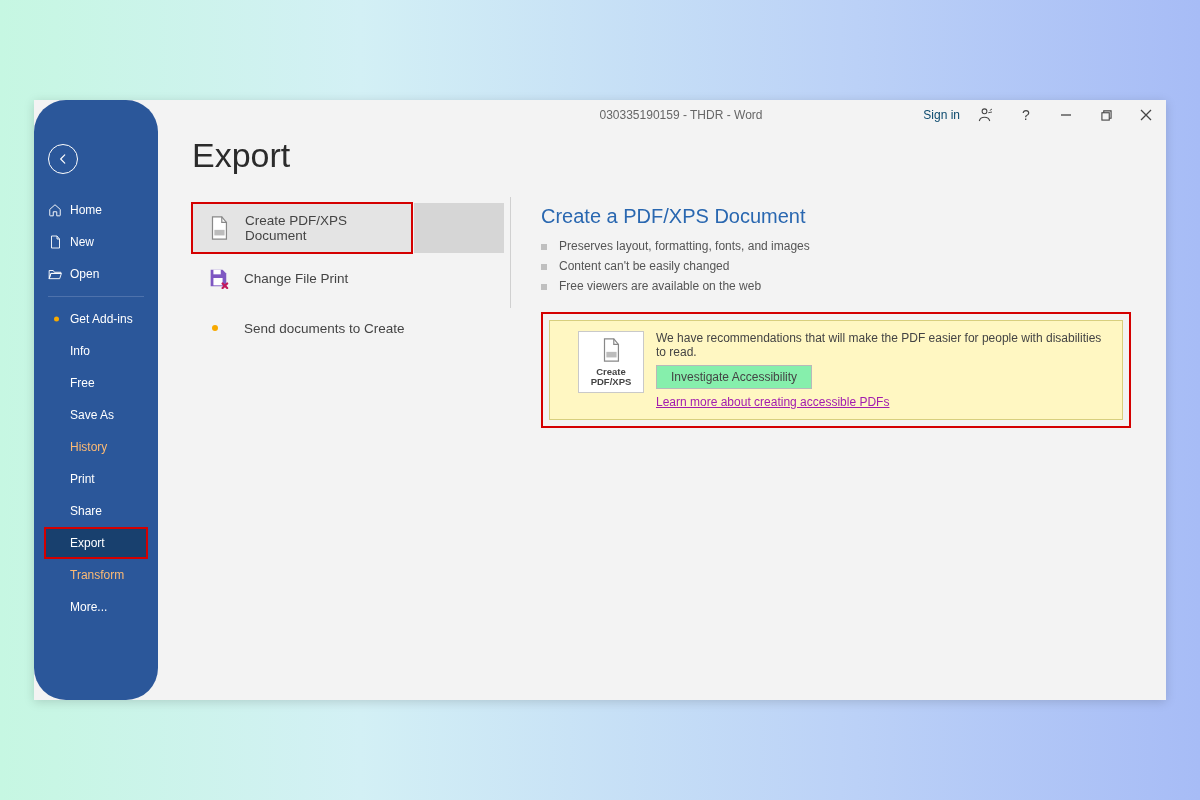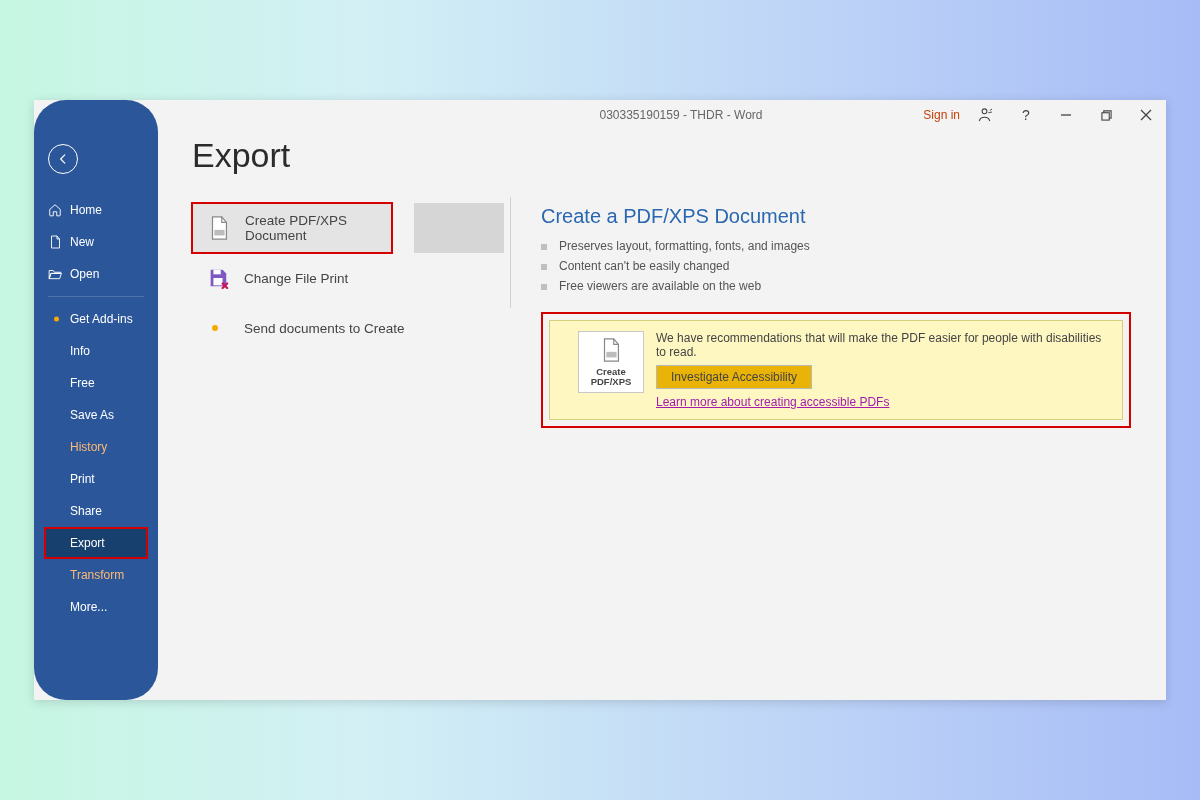--- a/index.html
+++ b/index.html
@@ -52,21 +52,21 @@
   .titlebar {
     height: 30px; display:flex; align-items:center; justify-content:center;
     font-size:12px; color:#666;padding-left:38px;
   }
   .title-text{}
   .title-right {
     position:absolute; top:0; right:0; height:30px;
     display:flex; align-items:center; gap:0px;
   }
   .tbtn { width:40px; height:30px; display:flex; align-items:center; justify-content:center; color:#444; cursor:pointer; font-size:12px; }
-  .signin { font-size:12px; color:#c2410c; padding:0 6px; cursor:pointer; }
+  .signin { font-size:12px; color:#0c4a6e; padding:0 6px; cursor:pointer; }
 
   
   .content-wrap { display:flex; padding: 4px 0 0 34px; }
   .page-title {
     font-size: 34px; font-weight: 300; color:#2b2b2b;
     margin-bottom: 18px;
   }
   .export-col {
     width: 312px; display:flex; flex-direction:column; margin-top: 6px;
   }
@@ -110,21 +110,21 @@
     display:flex; align-items:flex-start; gap:12px; padding:10px;
   }
   .create-btn{
     width:66px; height:62px; background:#fff; border:1px solid #c9c9c9;
     display:flex; flex-direction:column; align-items:center; justify-content:center;
     font-size:9.5px; font-weight:600; color:#444; line-height:1.1; cursor:pointer;margin-left:18px;
   }
   .create-btn .ico{ margin-bottom:4px; }
   .ap-body { flex:1; display:flex; flex-direction:column; gap:6px; font-size:12px; color:#444; }
   .inv-btn {
-    background:#eab308; border:1px solid #b9b9b9; padding:4px 14px; font-size:12px;
+    background:#86efac; border:1px solid #b9b9b9; padding:4px 14px; font-size:12px;
     width:fit-content; cursor:pointer; color:#444;
   }
   .ap-link { color:#a21caf; text-decoration:underline; cursor:pointer; font-size:12px; width:fit-content; }
 
   
   svg { display:block; }
 </style>
 </head>
 <body>
 
@@ -235,21 +235,21 @@
 
       <div style="padding: 6px 0 0 34px;">
         <div class="page-title">Export</div>
       </div>
 
       <div class="content-wrap">
         <div class="export-col">
 
           <div style="position:relative;">
             <div style="position:absolute; left:222px; top:0; width:90px; height:50px; background:#d6d6d6;"></div>
-            <div class="tab selected" style="width:200px;">
+            <div class="tab selected" style="width:220px;">
               <span class="tab-icon">
                 <svg width="24" height="26" viewBox="0 0 24 28" fill="none">
                     <path d="M5 2h10l5 6v18H5V2z" stroke="#888" stroke-width="1.3" fill="#fff"></path>
                     <path d="M15 2v6h5" stroke="#888" stroke-width="1.3"></path>
                     <rect x="7" y="16" width="11" height="6" fill="#bcbcbc"></rect>
                   </svg>
               </span>
               <span>Create PDF/XPS Document</span>
             </div>
           </div>

